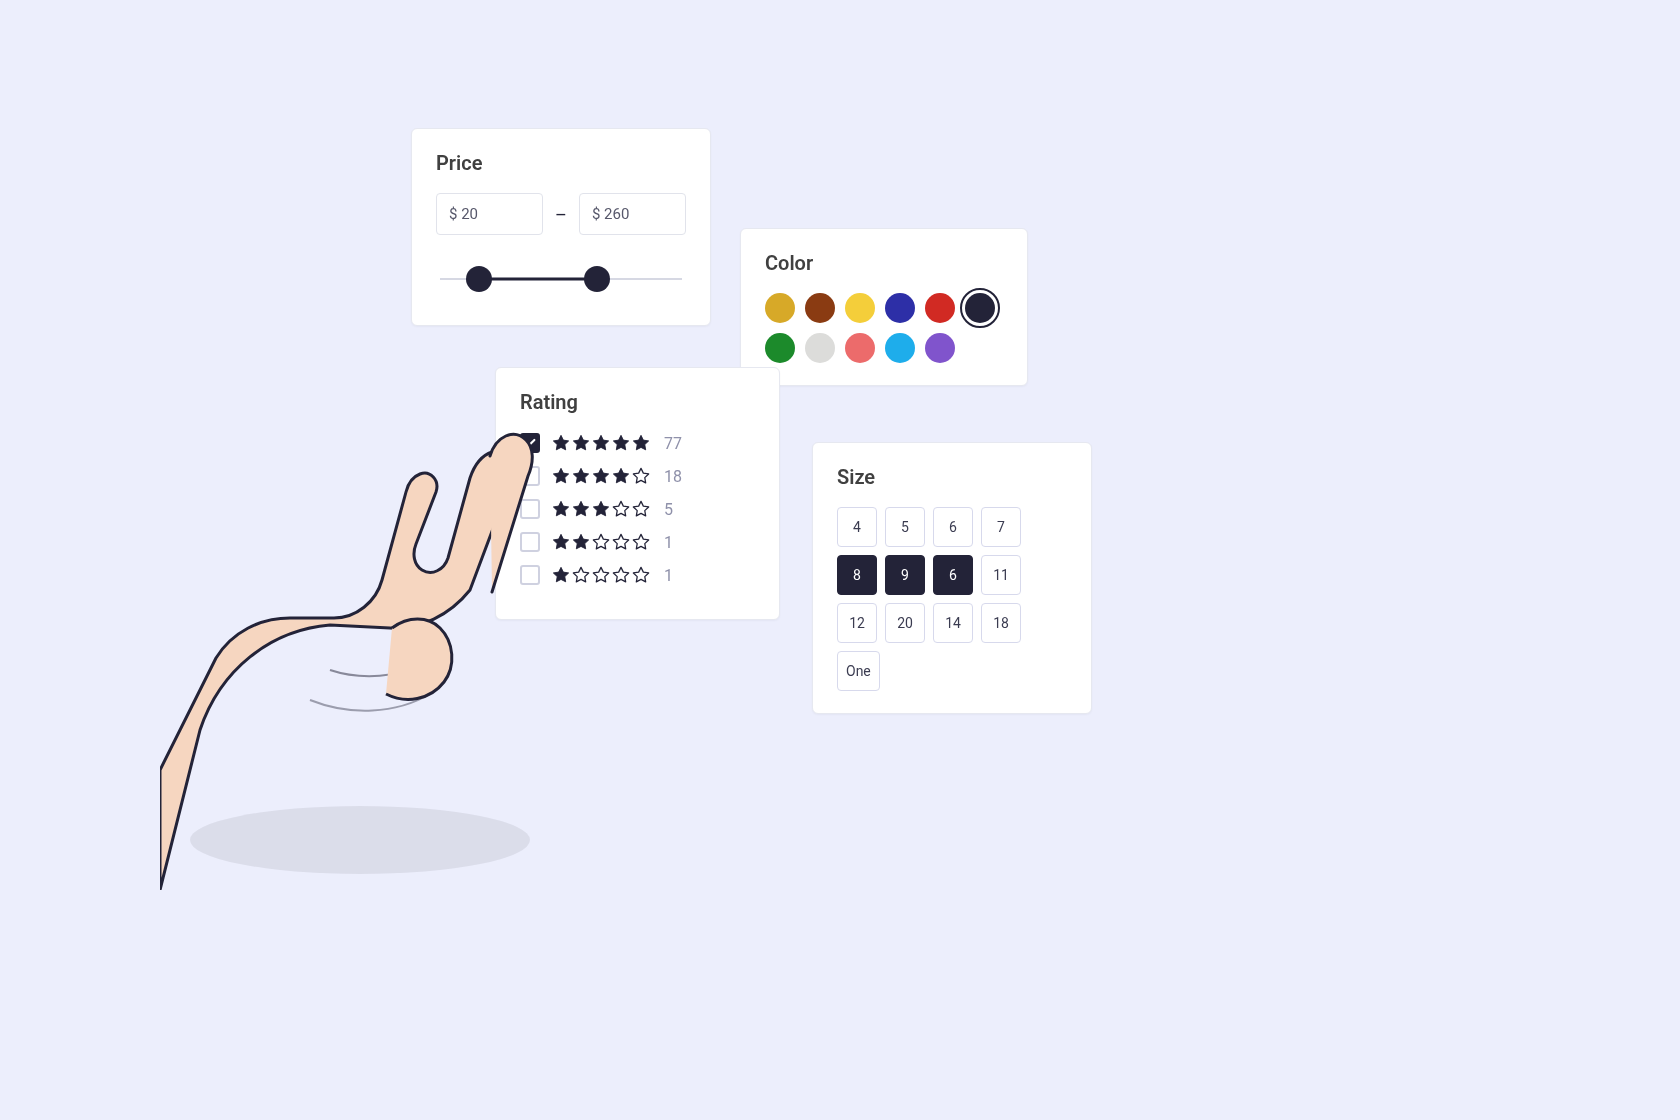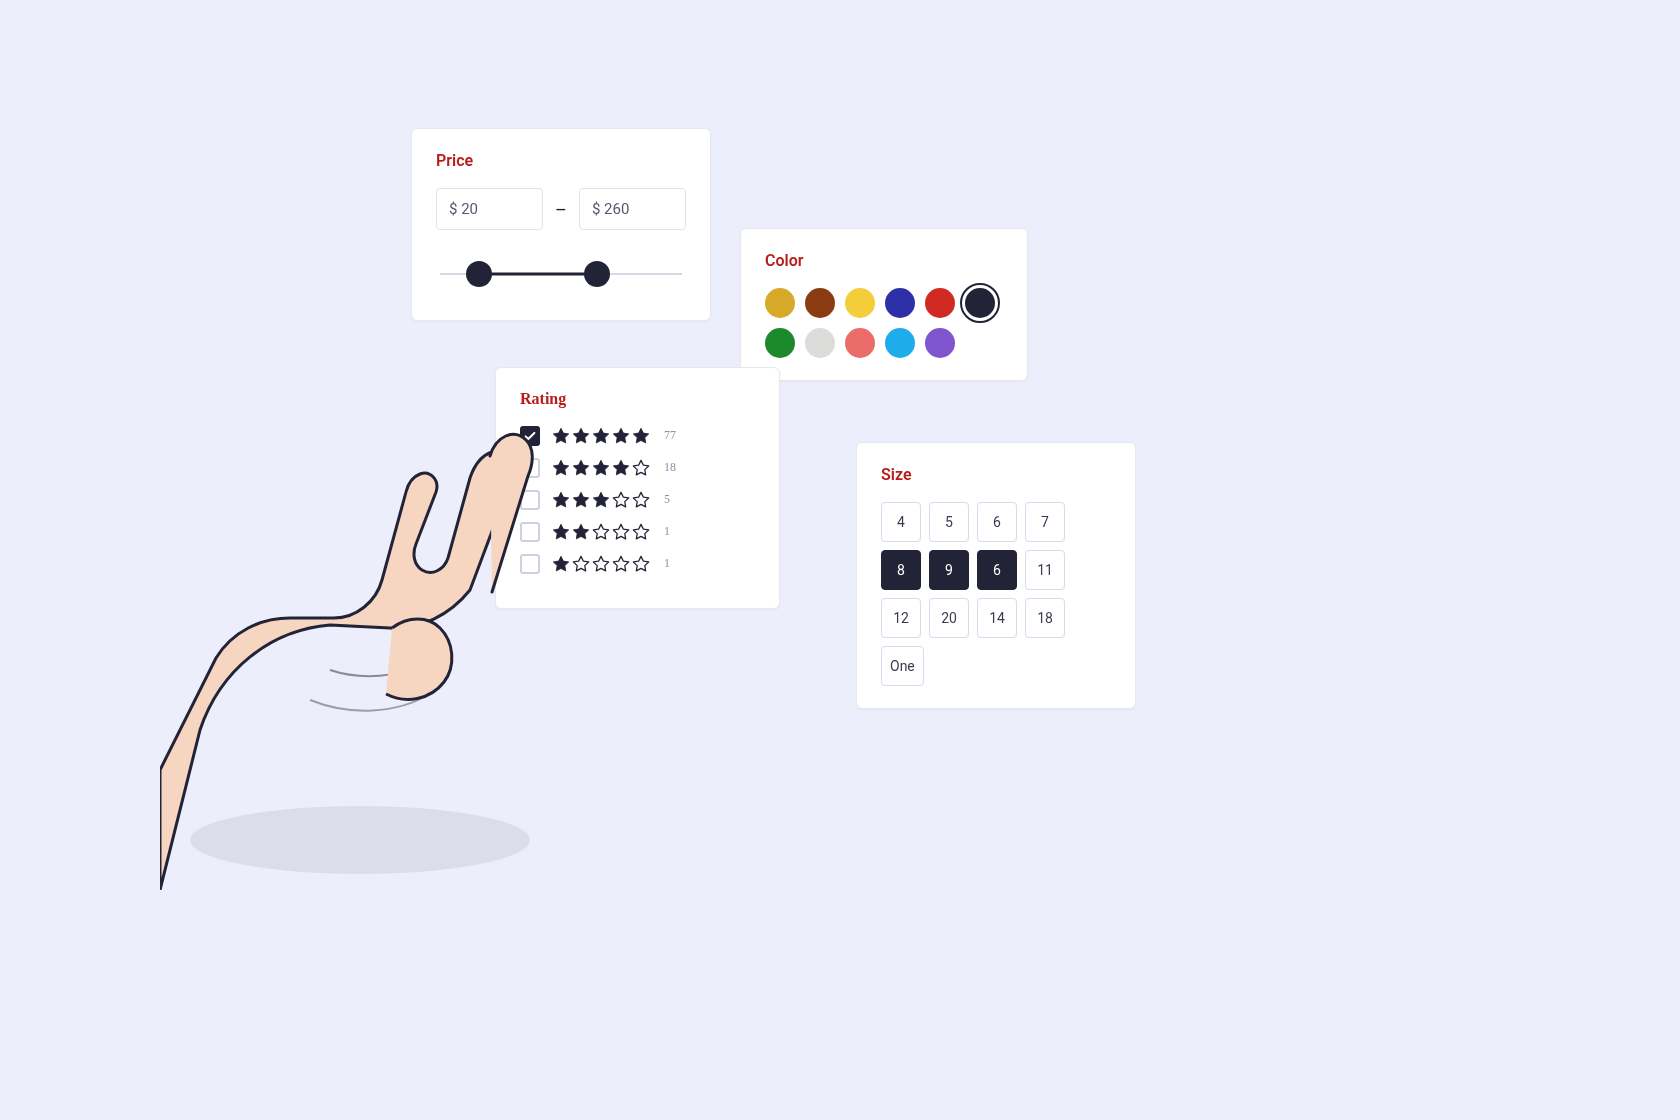--- a/index.html
+++ b/index.html
@@ -15,23 +15,23 @@
   }
   .card {
     position: absolute;
     background: #fff;
     border: 1px solid #e6e8f0;
     border-radius: 6px;
     box-shadow: 0 1px 2px rgba(20,20,40,0.04);
     padding: 22px 24px;
   }
   .card-title {
-    font-size: 16px;
+    font-size: 20px;
     font-weight: 600;
-    color: #b91c1c;
+    color: #404040;
     margin: 0 0 18px 0;
   }
 
   
   .price-card { left: 411px; top: 128px; width: 300px; }
   .price-inputs {
     display: flex;
     align-items: center;
     gap: 12px;
   }
@@ -89,21 +89,21 @@
     width: 30px;
     height: 30px;
     border-radius: 50%;
   }
   .swatch.selected {
     outline: 2px solid #232338;
     outline-offset: 3px;
   }
 
   
-  .rating-card { left: 495px; top: 367px; width: 285px; font-family: Liberation Serif, serif; }
+  .rating-card { left: 495px; top: 367px; width: 285px; }
   .rating-row {
     display: flex;
     align-items: center;
     margin-bottom: 12px;
     gap: 12px;
   }
   .checkbox {
     width: 20px;
     height: 20px;
     border: 2px solid #cfd1e0;
@@ -115,29 +115,29 @@
   }
   .checkbox.checked {
     background: #232338;
     border-color: #232338;
   }
   .checkbox.checked svg { display: block; }
   .checkbox svg { display: none; width: 14px; height: 14px; }
   .stars { display: flex; gap: 2px; }
   .star { width: 18px; height: 18px; }
   .count {
-    font-size: 12px;
+    font-size: 16px;
     color: #8f91aa;
     margin-left: 2px;
     align-self: flex-start;
     margin-top: 2px;
   }
 
   
-  .size-card { left: 856px; top: 442px; width: 280px; }
+  .size-card { left: 812px; top: 442px; width: 280px; }
   .size-grid {
     display: flex;
     flex-wrap: wrap;
     gap: 8px;
   }
   .size-btn {
     min-width: 40px;
     height: 40px;
     border: 1px solid #d7d9ec;
     border-radius: 4px;

